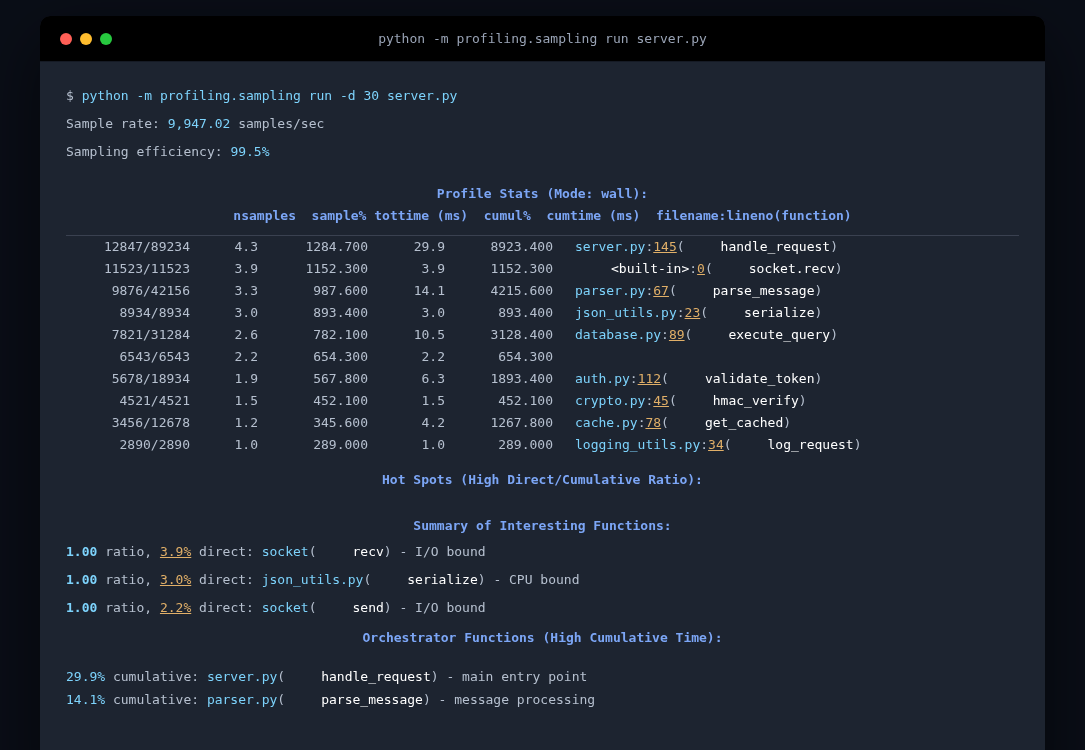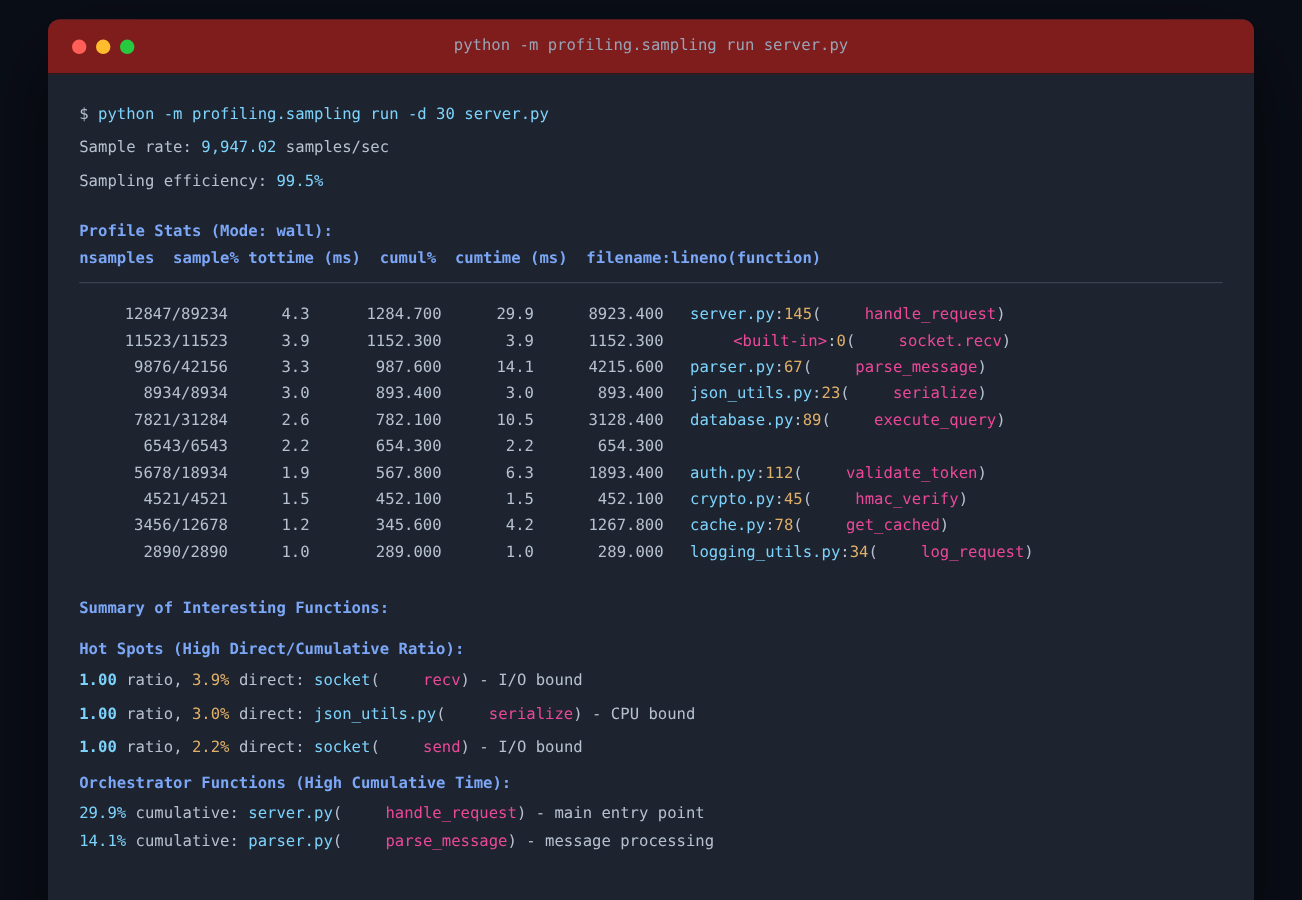--- a/index.html
+++ b/index.html
@@ -1,44 +1,44 @@
 <!DOCTYPE html>
 <html><head>
 <meta charset="utf-8">
 <style>
   * { margin:0; padding:0; box-sizing:border-box; }
   html,body { width:1085px; height:750px; overflow:hidden; background:#0a0e17;
               font-family:"DejaVu Sans Mono", monospace; }
   .window { position:absolute; left:40px; top:16px; width:1005px; height:780px;
             background:#1d2430; border-radius:10px; overflow:hidden;
             box-shadow:0 24px 70px rgba(0,0,0,.55); }
-  .titlebar { height:46px; background:#7f1d1d; border-bottom:1px solid #151a24;
-              display:flex; align-items:center; justify-content:center; position:relative; }
+  .titlebar { height:46px; background:#000000; border-bottom:1px solid #151a24;
+              display:flex; align-items:center; justify-content:center; position:relative;text-decoration:underline; }
   .lights { position:absolute; left:20px; top:0; height:100%; display:flex; align-items:center; gap:8px; }
   .light { width:12px; height:12px; border-radius:50%; }
   .light.r { background:#ff5f56; } .light.ylw { background:#ffbd2e; } .light.grn { background:#27c93f; }
   .title { font-size:13px; color:#99a3b5; }
   .term { padding:24px 26px 0 26px; font-size:13px; color:#b6c0cf; }
   .line { line-height:20px; white-space:nowrap; }
   .g { color:#7dd3fc; }
-  .c { color:#ec4899;padding-left:36px; }
-  .y { color:#e0af68; }
-  .bl { color:#7ca6f6; font-weight:bold; }
+  .c { color:#ffffff;padding-left:36px; }
+  .y { color:#e0af68;text-decoration:underline; }
+  .bl { color:#7ca6f6; font-weight:bold;text-align:center; }
   .b { font-weight:bold; }
   .thead { white-space:pre; line-height:20px; }
   .divider { border-top:1px solid #3a4150; margin-top:9px; }
-  .table { margin-top:16px; }
+  .table { margin-top:0; }
   .trow { display:flex; line-height:22px; white-space:pre; }
   .cn { width:124px; text-align:right; }
   .cs { width:68px;  text-align:right; }
   .ctt{ width:110px; text-align:right; }
   .cc { width:77px;  text-align:right; }
   .cm { width:108px; text-align:right; }
   .cf { padding-left:22px; }
-  .mt2{margin-top:2px}.mt3{margin-top:3px}.mt5{margin-top:5px}.mt6{margin-top:6px}
+  .mt2{margin-top:2px}.mt3{margin-top:3px}.mt5{margin-top:19px}.mt6{margin-top:6px}
   .mt8{margin-top:8px}.mt14{margin-top:14px}.mt18{margin-top:18px}.mt21{margin-top:10px}
   .mt22{margin-top:22px}.mt26{margin-top:26px}
 </style>
 </head>
 <body>
 
 <div class="window">
   <div class="titlebar">
     <div class="lights">
       <span class="light r"></span>
@@ -157,23 +157,23 @@
         <span class="cn">2890/2890</span>
         <span class="cs">1.0</span>
         <span class="ctt">289.000</span>
         <span class="cc">1.0</span>
         <span class="cm">289.000</span>
         <span class="cf"><span class="g">logging_utils.py</span><span>:</span><span class="y">34</span><span>(</span><span class="c">log_request</span><span>)</span></span>
       </div>
 
     </div>
 
+    <div class="line bl mt14">Hot Spots (High Direct/Cumulative Ratio):</div>
+
     <div class="line bl mt26">Summary of Interesting Functions:</div>
-
-    <div class="line bl mt14">Hot Spots (High Direct/Cumulative Ratio):</div>
 
     <div class="line mt6">
       <span class="g b">1.00</span>
       <span>ratio,</span>
       <span class="y">3.9%</span>
       <span>direct:</span>
       <span><span class="g">socket</span><span>(</span><span class="c">recv</span><span>)</span></span>
       <span>- I/O bound</span>
     </div>
 

